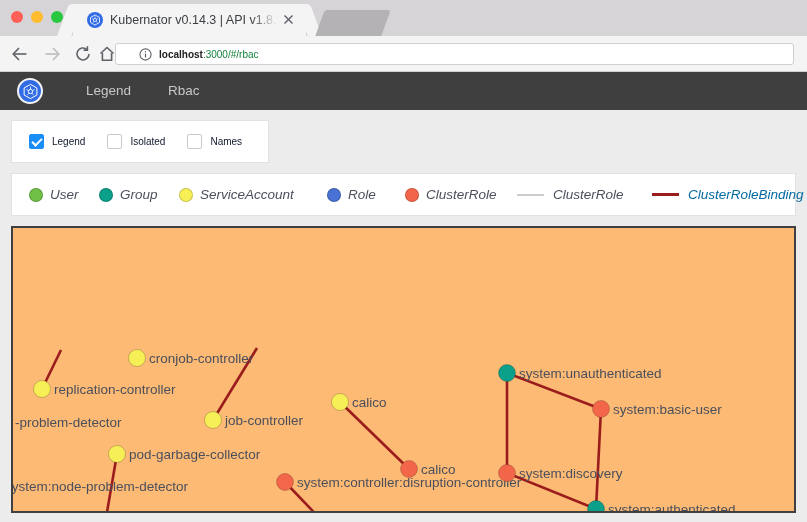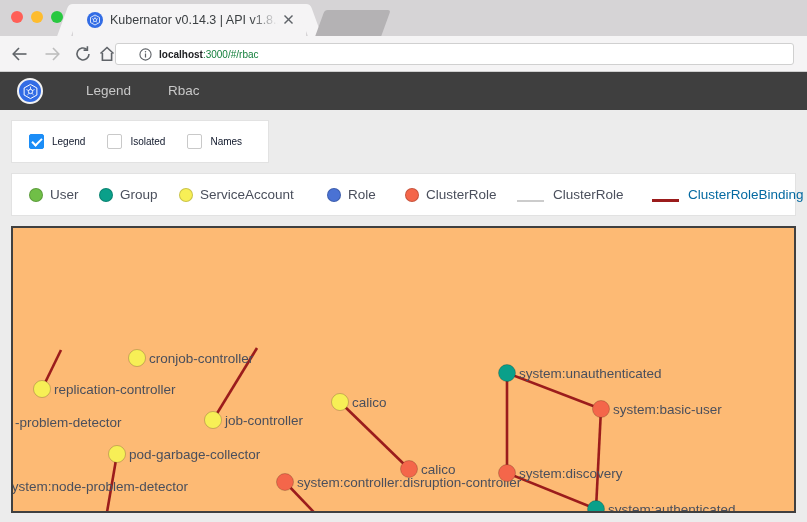--- a/index.html
+++ b/index.html
@@ -117,21 +117,21 @@
     width: 4px; height: 8px; border: solid #fff;
     border-width: 0 2px 2px 0; transform: rotate(45deg);
   }
   .ctl-label { font-size: 10px; color: #0f172a; }
 
   .panel-legend {
     position: absolute; left: 11px; top: 63px; width: 785px; height: 43px;
     background: #ffffff; border: 1px solid #e2e2e2;
     display: flex; align-items: center;
   }
-  .lg-item { display: flex; align-items: flex-end; position: absolute; }
+  .lg-item { display: flex; align-items: center; position: absolute; font-style: italic; }
   .lg-swatch {
     width: 14px; height: 14px; border-radius: 50%; margin-right: 7px; flex: 0 0 auto;
   }
   .lg-line { width: 27px; height: 0; border-top: 2px solid #cccccc; margin-right: 9px; }
   .lg-line.thick { border-top: 3px solid #9b1c1c; }
   .lg-text { font-size: 13.5px; color: #4a4f5c; white-space: nowrap; }
   .lg-text.crb { color: #0369a1; }
 
   .panel-graph {
     position: absolute; left: 11px; top: 116px; width: 785px; height: 287px;

